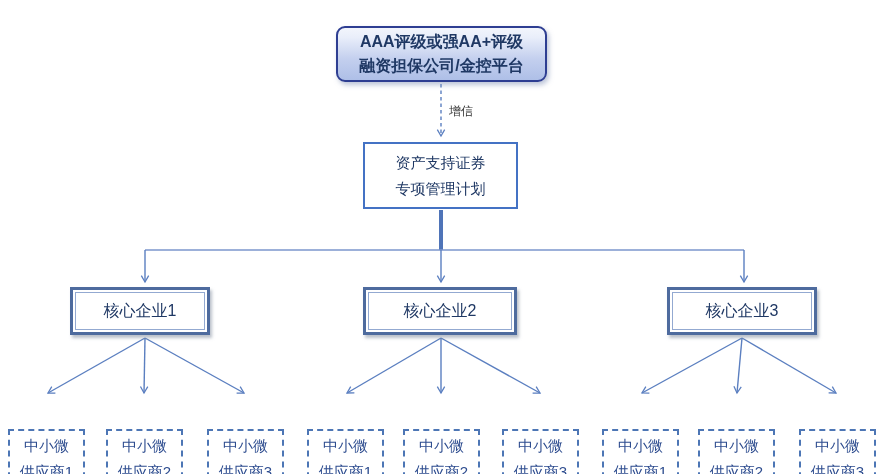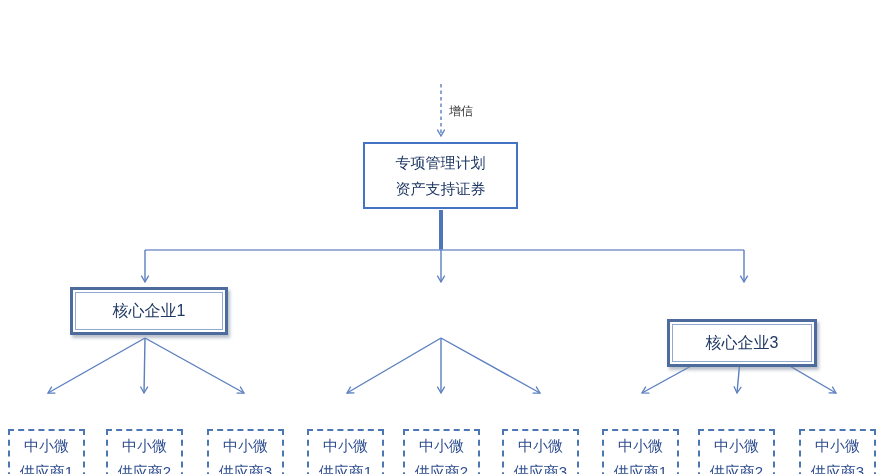--- a/index.html
+++ b/index.html
@@ -36,23 +36,23 @@
     left:363px;top:142px;width:155px;height:67px;
     border:2px solid var(--abs_border);
     color:var(--dark_text);font-size:15px;line-height:26px;
   }
   .core-box{
     top:287px;height:48px;
     border:3px solid var(--core_border);
     box-shadow:inset 0 0 0 2px #ffffff,inset 0 0 0 3px var(--core_inner_border),2px 3px 3px rgba(130,140,158,0.55);
     color:var(--dark_text);font-size:16px;line-height:18px;
   }
-  .core-1{left:70px;width:158px;}
+  .core-1{left:70px;width:140px;}
   .core-2{left:363px;width:154px;}
-  .core-3{left:667px;width:150px;margin-top:32px;}
+  .core-3{left:667px;width:150px;}
   .supplier-box{
     top:399px;width:77px;height:60px;
     border:2px dashed var(--supplier_border);
     color:var(--supplier_text);font-size:15px;line-height:26px;margin-top:30px;
   }
   .sup-0{left:8px;}   .sup-1{left:106px;} .sup-2{left:207px;}
   .sup-3{left:307px;} .sup-4{left:403px;} .sup-5{left:502px;}
   .sup-6{left:602px;} .sup-7{left:698px;} .sup-8{left:799px;}
   .line{display:block;}
 </style>
@@ -82,30 +82,37 @@
 
     <path class="ln" d="M441,338 L347,393" marker-end="url(#arw)"></path>
     <path class="ln" d="M441,338 L441,393" marker-end="url(#arw)"></path>
     <path class="ln" d="M441,338 L540,393" marker-end="url(#arw)"></path>
 
     <path class="ln" d="M742,338 L642,393" marker-end="url(#arw)"></path>
     <path class="ln" d="M742,338 L737,393" marker-end="url(#arw)"></path>
     <path class="ln" d="M742,338 L836,393" marker-end="url(#arw)"></path>
   </svg>
 
+  <div class="box top-box">
+    <span class="line">AAA评级或强AA+评级</span>
+    <span class="line">融资担保公司/金控平台</span>
+  </div>
 
   <div class="credit-label">增信</div>
 
   <div class="box abs-box">
+    <span class="line">资产支持证券</span>
     <span class="line">专项管理计划</span>
-    <span class="line">资产支持证券</span>
   </div>
 
   <div class="box core-box core-1">
     <span>核心企业1</span>
+  </div>
+  <div class="box core-box core-2">
+    <span>核心企业2</span>
   </div>
   <div class="box core-box core-3">
     <span>核心企业3</span>
   </div>
 
   <div class="box supplier-box sup-0">
     <span class="line">中小微</span>
     <span class="line">供应商1</span>
   </div>
   <div class="box supplier-box sup-1">

